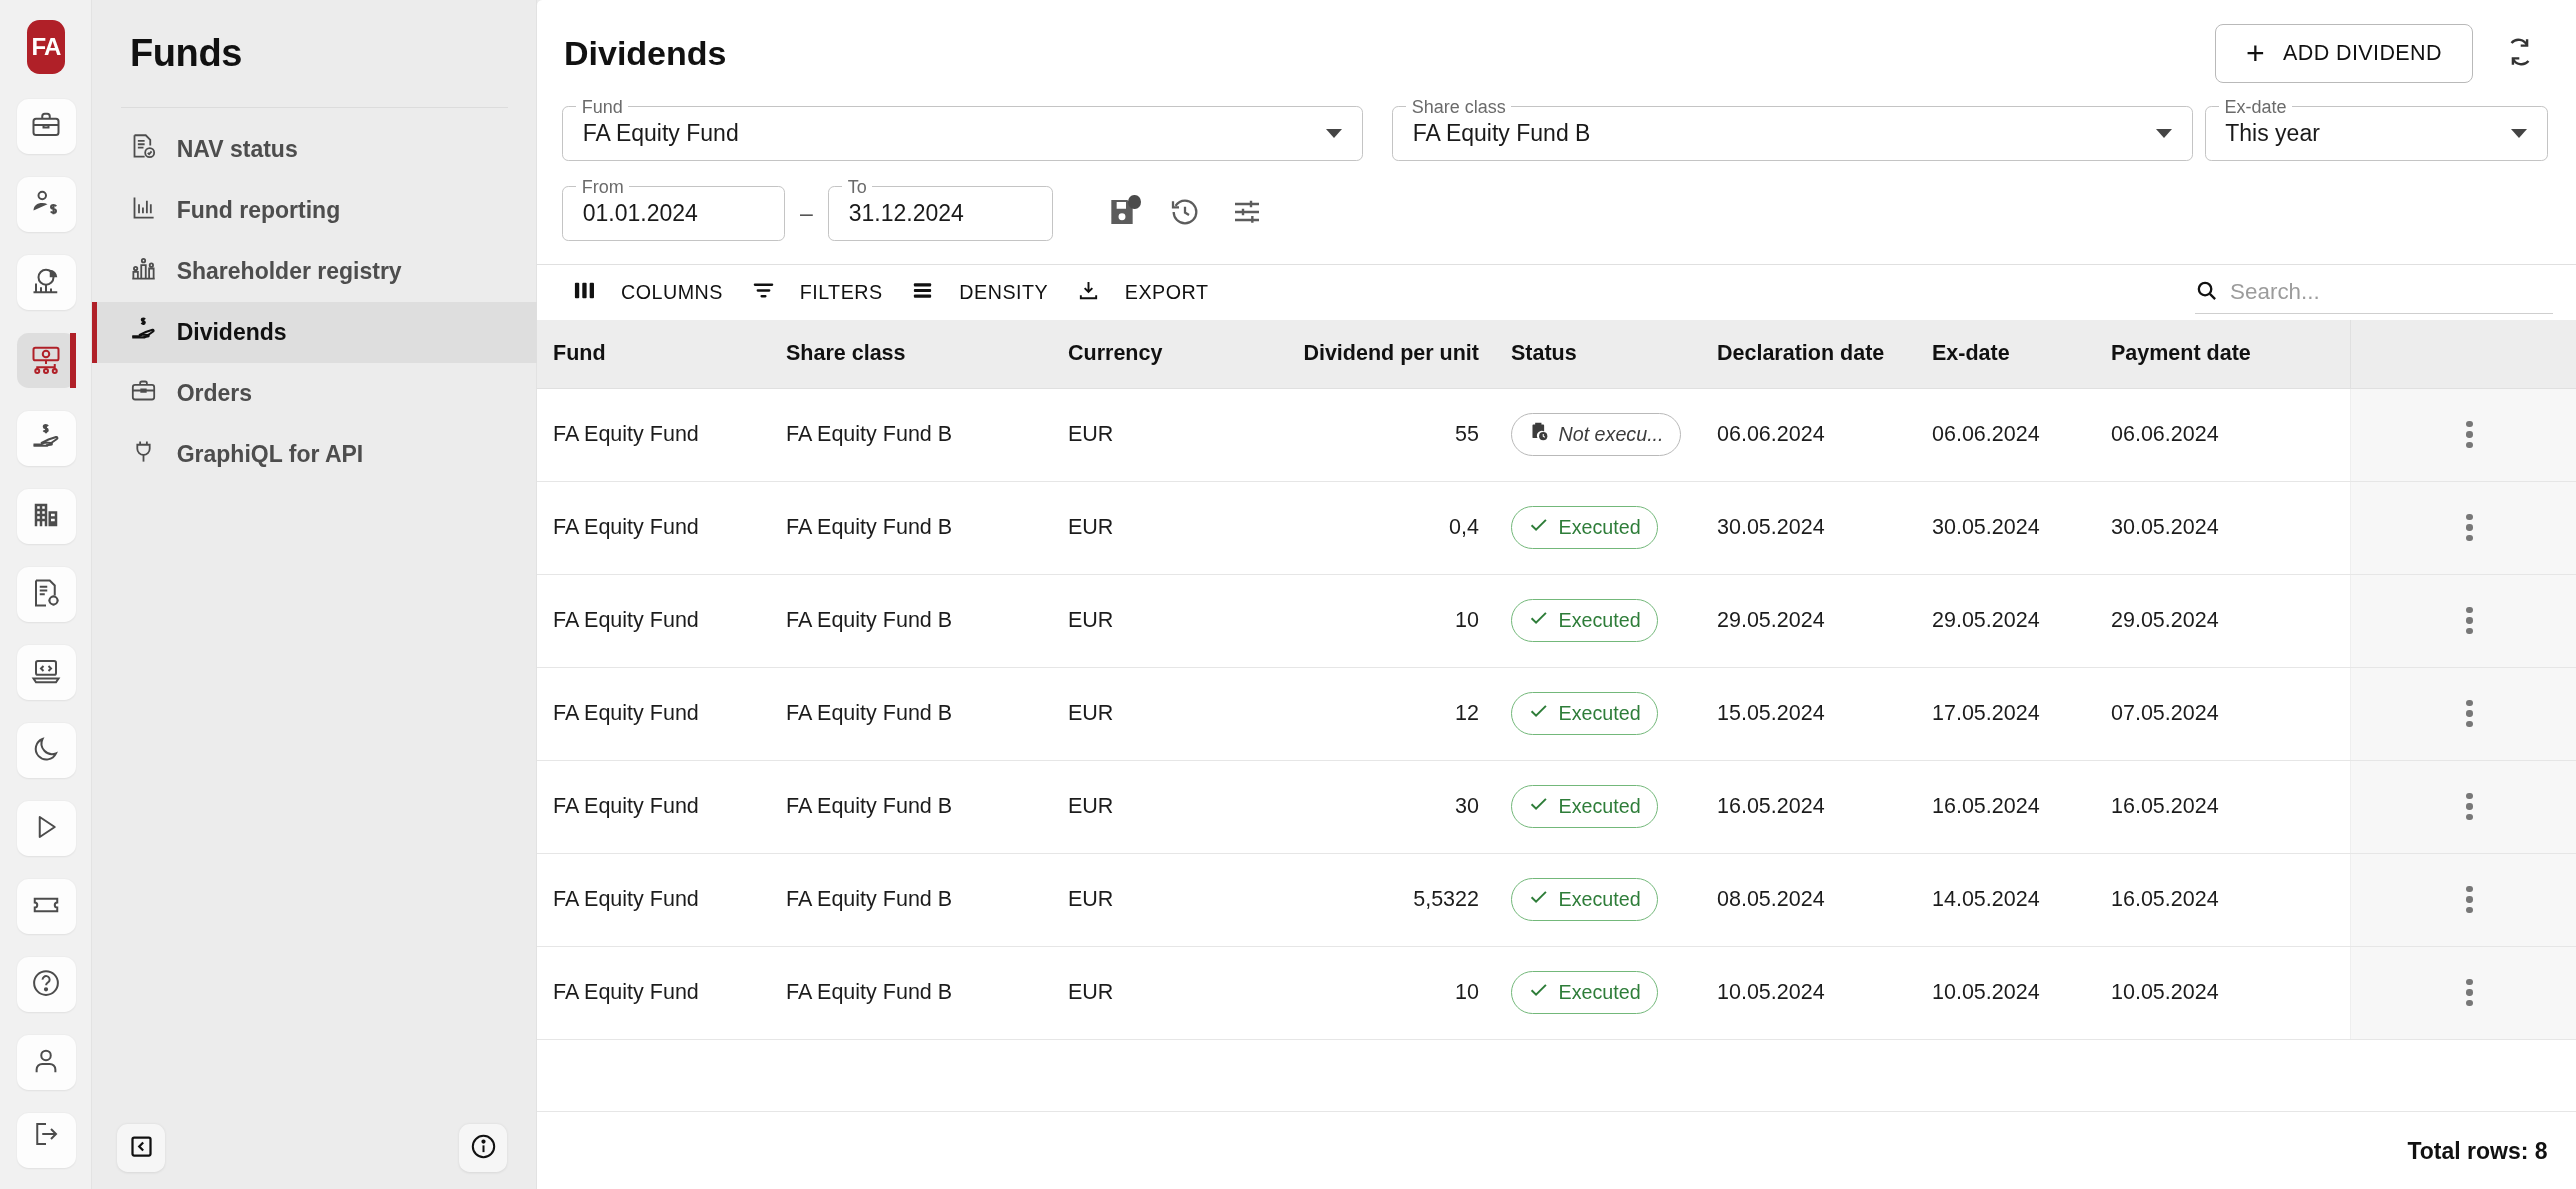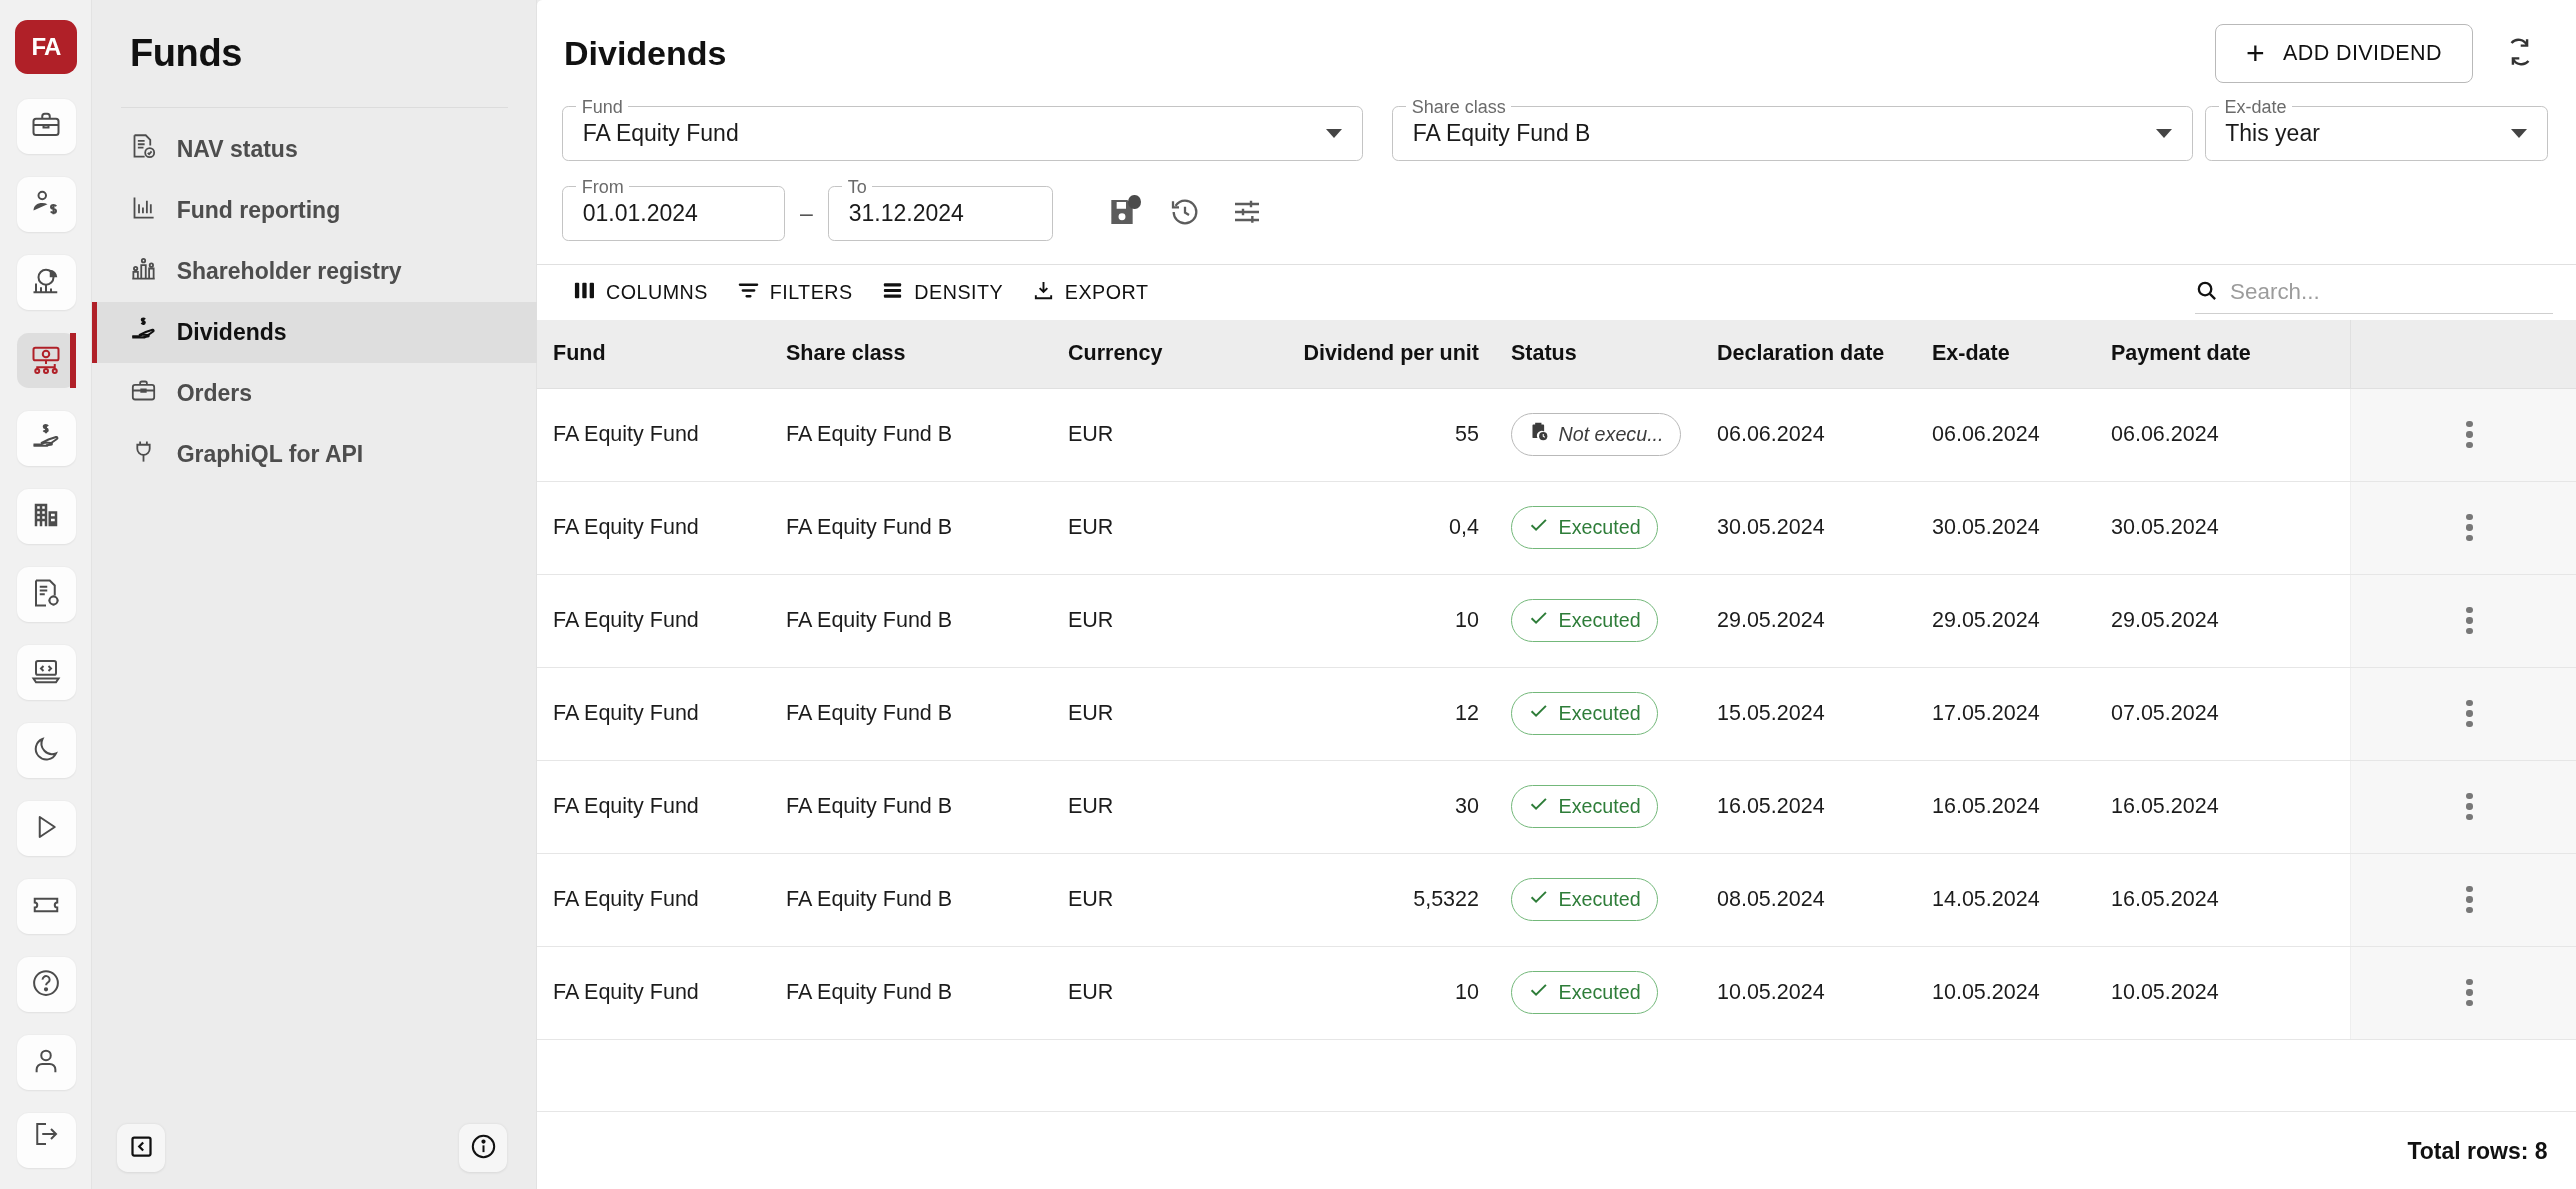--- a/index.html
+++ b/index.html
@@ -13,21 +13,21 @@
 
   
   .rail {
     width: 92px; height: 1190px;
     background: #f1f1f1;
     display: flex; flex-direction: column; align-items: center;
     position: relative; flex: 0 0 92px;
     box-shadow: inset -0.9px 0 0 #e2e2e2;
   }
   .logo {
-    width: 62px; height: 54px; border-radius: 12.5px;
+    width: 38px; height: 54px; border-radius: 12.5px;
     background: #b02028; color: #fff;
     margin-top: 19.7px; margin-bottom: 25px;
     display: flex; align-items: center; justify-content: center;
     font-weight: bold; font-size: 24px; letter-spacing: -0.9px;
     flex: 0 0 auto;
   }
   .rail-btn {
     width: 59px; height: 55px; border-radius: 11.6px;
     background: #fdfdfd;
     box-shadow: 0 0.9px 1.8px rgba(0,0,0,.07);
@@ -145,21 +145,21 @@
   
   .grid-wrap {
     margin-top: 23px; flex: 1 1 auto; display: flex; flex-direction: column;
     border-top: 0.9px solid #e0e0e0; background: #fff; overflow: hidden;
   }
   .grid-toolbar {
     height: 55px; display: flex; align-items: center;
     padding-left: 27px; padding-right: 36px; gap: 0;
   }
   .tb-btn {
-    display: flex; align-items: center; gap: 10px;
+    display: flex; align-items: center; gap: 25px;
     font-size: 19.7px; color: #111; letter-spacing: 0.5px;
     padding: 0 19.7px 0 9px; background: none; border: none;
     font-family: inherit; height: 47px;
   }
   .tb-btn svg { width: 23px; height: 23px; }
   .search-box {
     margin-left: auto; width: 358px; display: flex; align-items: center;
     gap: 12.5px; border-bottom: 0.9px solid #cfcfcf; height: 43px;
   }
   .search-box svg { width: 23px; height: 23px; color: #111; flex: 0 0 23px; }

